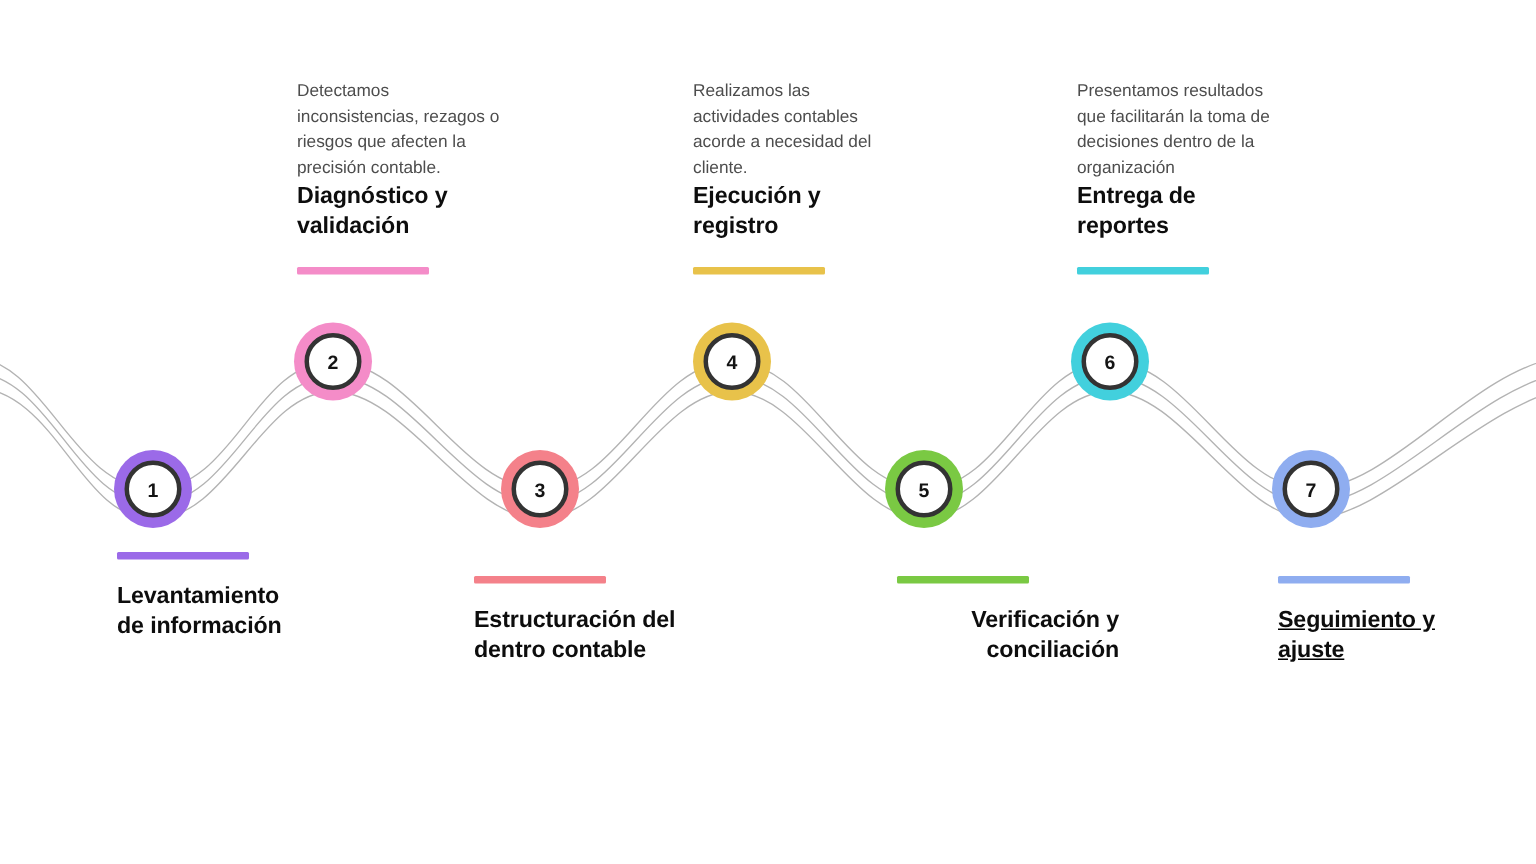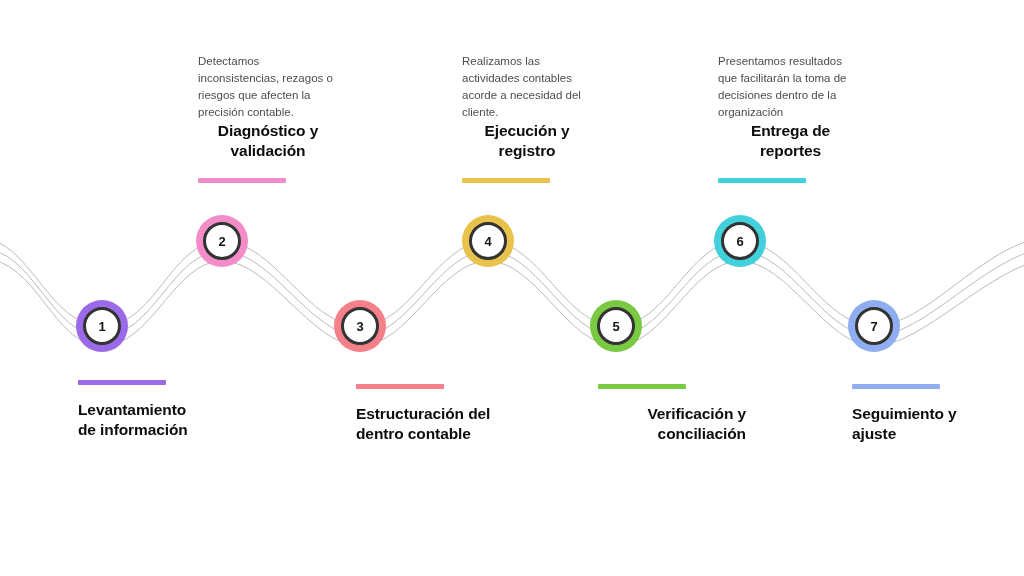--- a/index.html
+++ b/index.html
@@ -81,21 +81,21 @@
     letter-spacing: -0.1px;
   }
   .bar {
     height: 5px;
     width: 88px;
     border-radius: 1px;
   }
 
   
   .block.top .desc { margin-bottom: 0; }
-  .block.top .title { margin-bottom: 17px; text-align: center; }
+  .block.top .title { margin-bottom: 17px; }
 
   
   .block.bottom .bar { margin-bottom: 15px; }
   .block.bottom .title { margin-bottom: 13px; }
 </style>
 </head>
 <body>
 
 <div id="stage">
 
@@ -163,45 +163,45 @@
 
   <div class="block top" style="left:718px; top:53px; width:145px;">
     <p class="desc">Presentamos resultados que facilitarán la toma de decisiones dentro de la organización</p>
     <p class="title">
       <span>Entrega de</span><br>
       <span>reportes</span>
     </p>
     <div class="bar" style="background: rgb(66, 208, 221);"></div>
   </div>
 
-  <div class="block bottom" style="left:78px; top:380px; width:150px;">
+  <div class="block bottom" style="left:78px; top:368px; width:150px;">
     <div class="bar" style="background: rgb(155, 106, 232);"></div>
     <p class="title">
       <span>Levantamiento</span><br>
       <span>de información</span>
     </p>
   </div>
 
-  <div class="block bottom" style="left:356px; top:384px; width:158px;">
+  <div class="block bottom" style="left:316px; top:384px; width:158px;">
     <div class="bar" style="background: rgb(244, 129, 138);"></div>
     <p class="title">
       <span>Estructuración del</span><br>
       <span>dentro contable</span>
     </p>
   </div>
 
   <div class="block bottom" style="left:598px; top:384px; width:148px;text-align:right;">
     <div class="bar" style="background: rgb(122, 201, 67);"></div>
     <p class="title">
       <span>Verificación y</span><br>
       <span>conciliación</span>
     </p>
   </div>
 
-  <div class="block bottom" style="left:852px; top:384px; width:150px;">
+  <div class="block bottom" style="left:852px; top:384px; width:150px;text-decoration:underline;">
     <div class="bar" style="background: rgb(143, 173, 240);"></div>
     <p class="title">
       <span>Seguimiento y</span><br>
       <span>ajuste</span>
     </p>
   </div>
 
 </div>
 
 </body></html>

